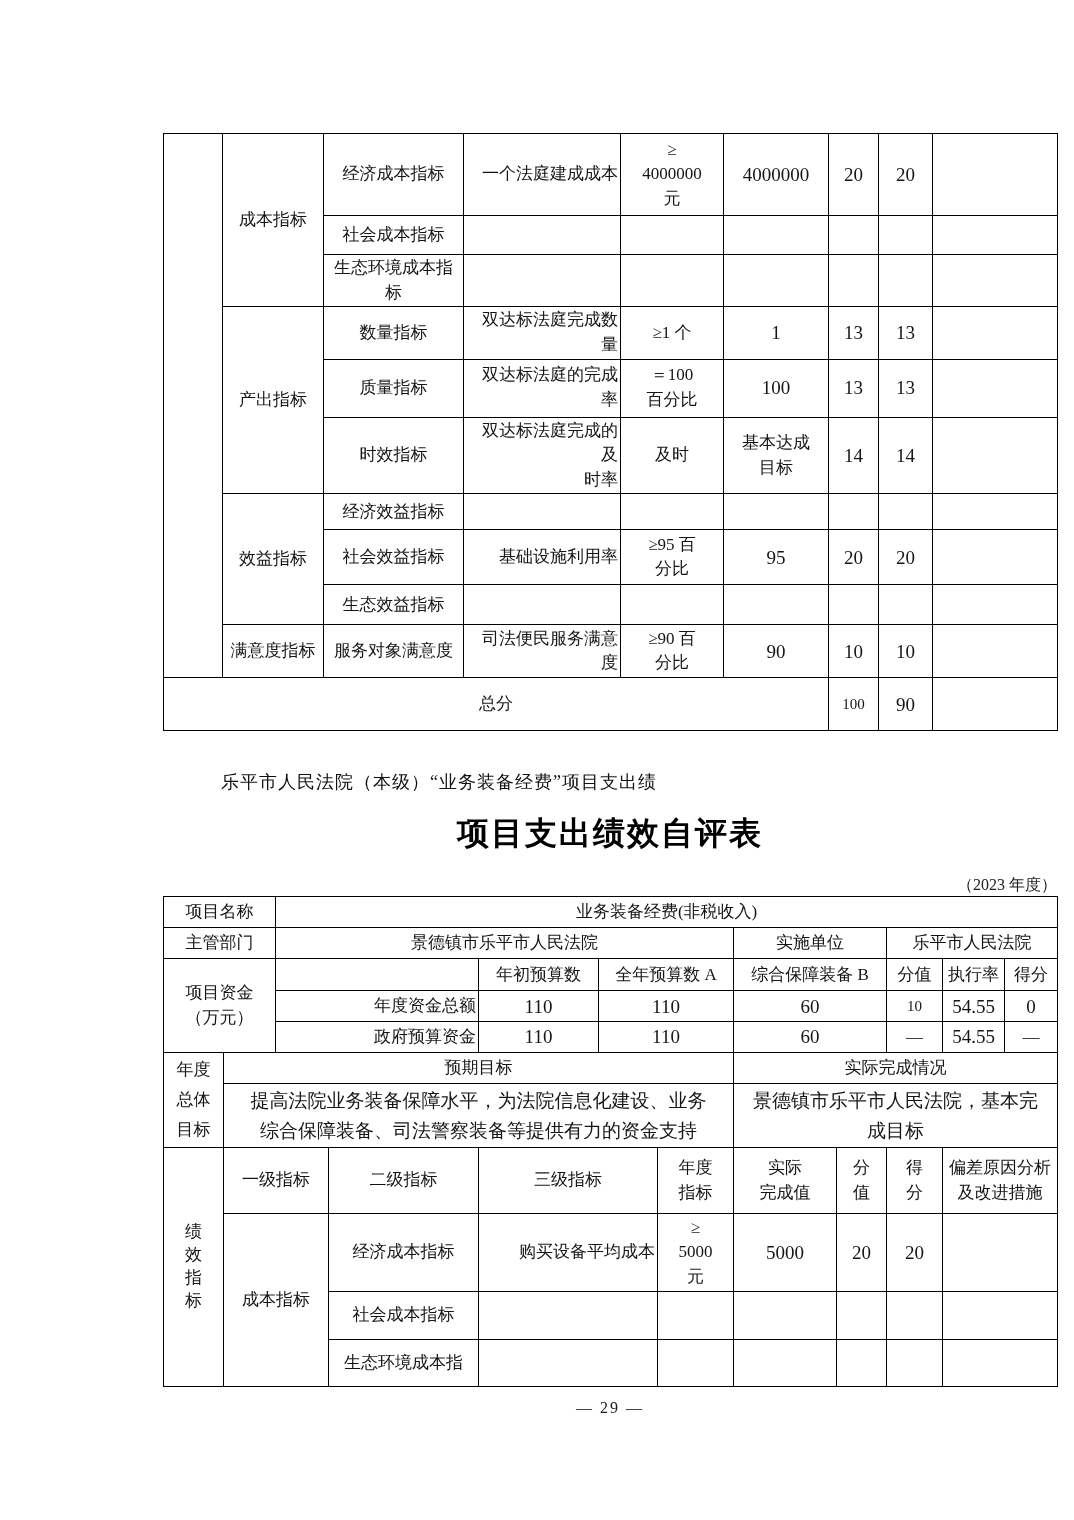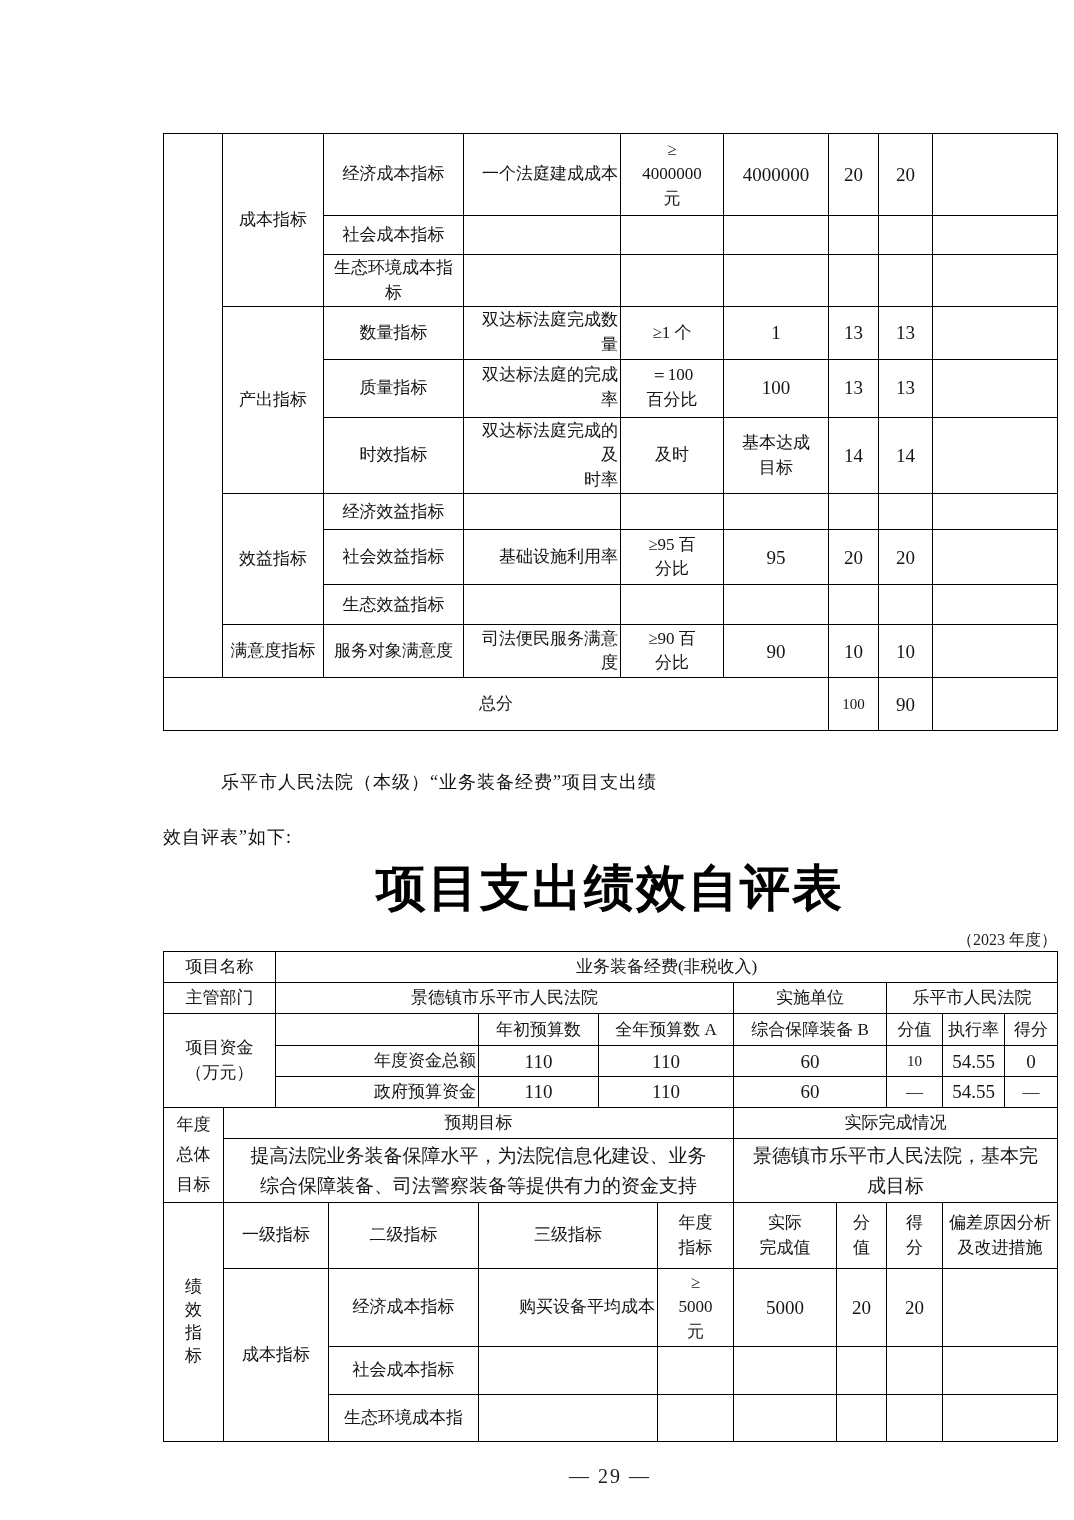--- a/index.html
+++ b/index.html
@@ -32,25 +32,25 @@
 
   .t1{margin-top:133px;}
   .t2{}
 
   .intro{margin-top:24px;font-size:18px;letter-spacing:1px;line-height:55px;color:#111;}
   .intro .indent{padding-left:58px;}
 
   .doc-title{
     margin:0;margin-top:0;text-align:center;
     font-family:"Liberation Sans","DejaVu Sans",sans-serif;
-    font-weight:bold;font-size:50px;line-height:46px;letter-spacing:2px;color:#000;
+    font-weight:bold;font-size:32px;line-height:46px;letter-spacing:2px;color:#000;
   }
   .doc-subtitle{margin-top:18px;text-align:right;font-size:16px;line-height:22px;color:#222;}
 
-  .footer{margin-top:23px;text-align:center;font-size:20px;letter-spacing:2px;color:#1a1a1a;}
+  .footer{margin-top:12px;text-align:center;font-size:16px;letter-spacing:2px;color:#1a1a1a;}
 </style>
 </head>
 <body>
 
 <div class="page">
   <div class="content">
 
     <table class="doc-table t1">
       <colgroup>
         <col style="width:59px">
@@ -170,21 +170,20 @@
         <td colspan="6">总分</td>
         <td class="sm">100</td>
         <td class="num">90</td>
         <td></td>
       </tr>
     </tbody>
       </table>
 
     <div class="intro">
       <div class="indent">乐平市人民法院（本级）“业务装备经费”项目支出绩</div>
-      <div>效自评表”如下:</div>
     </div>
 
     <h1 class="doc-title">项目支出绩效自评表</h1>
     <div class="doc-subtitle">（2023 年度）</div>
 
     <table class="doc-table t2">
       <colgroup>
         <col style="width:60px">
           <col style="width:52px">
           <col style="width:53px">

